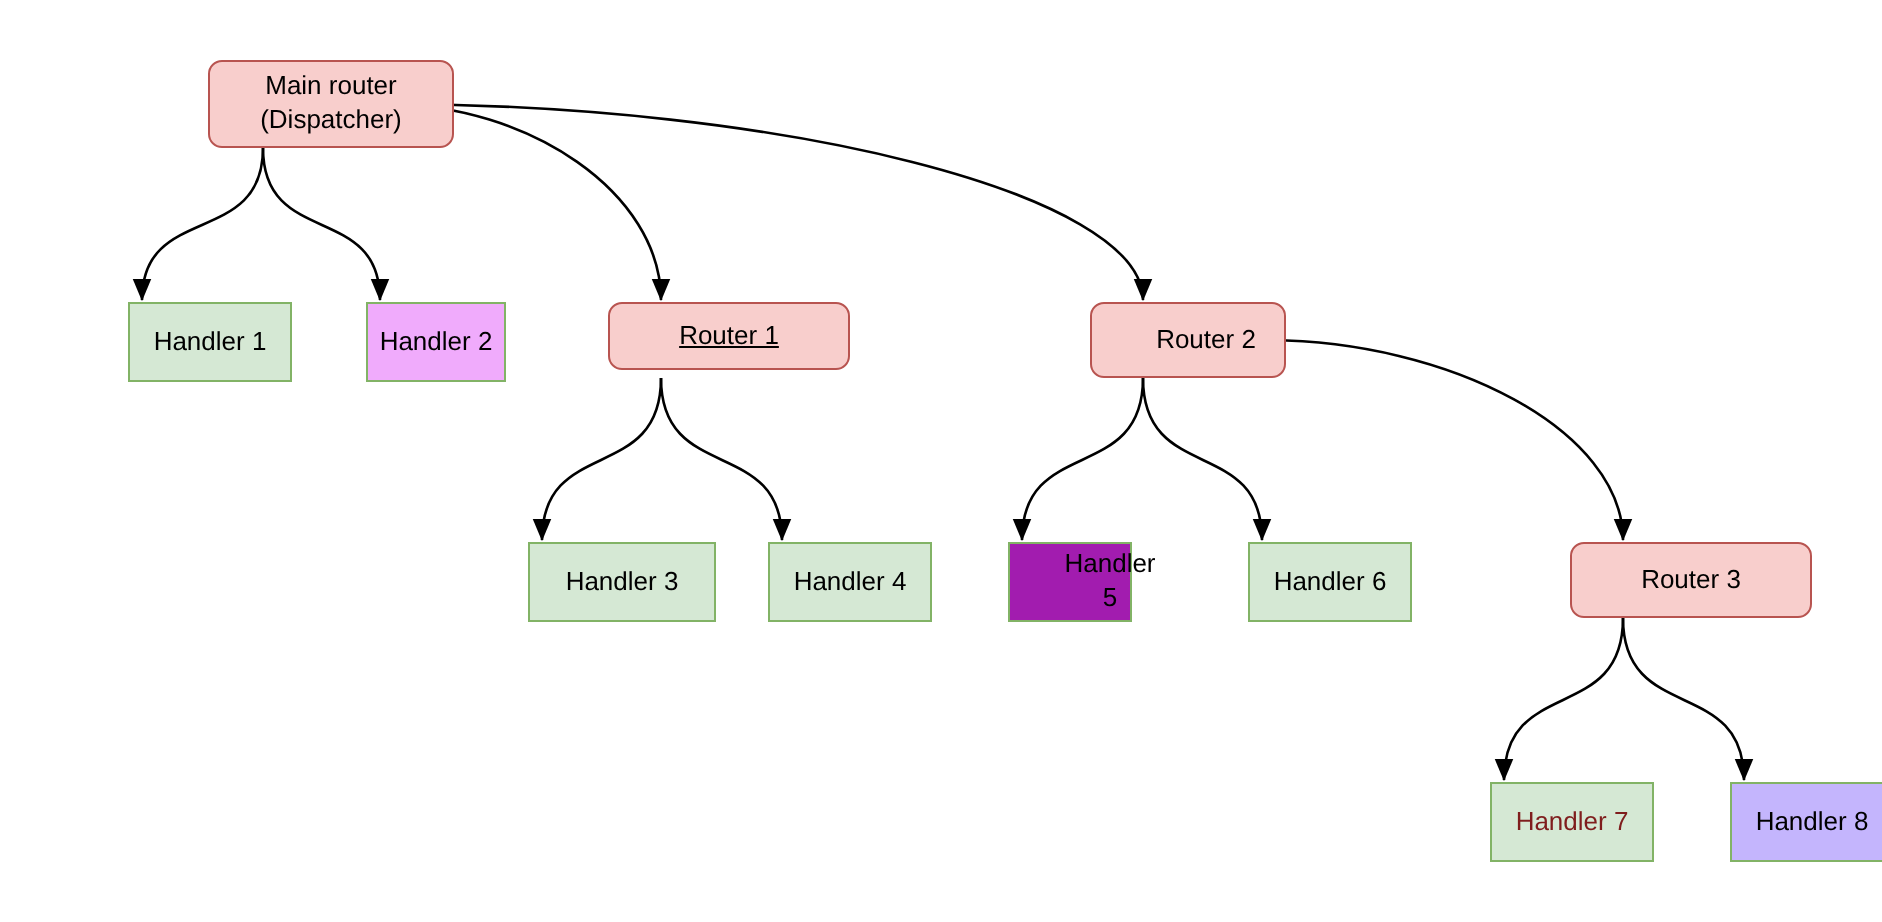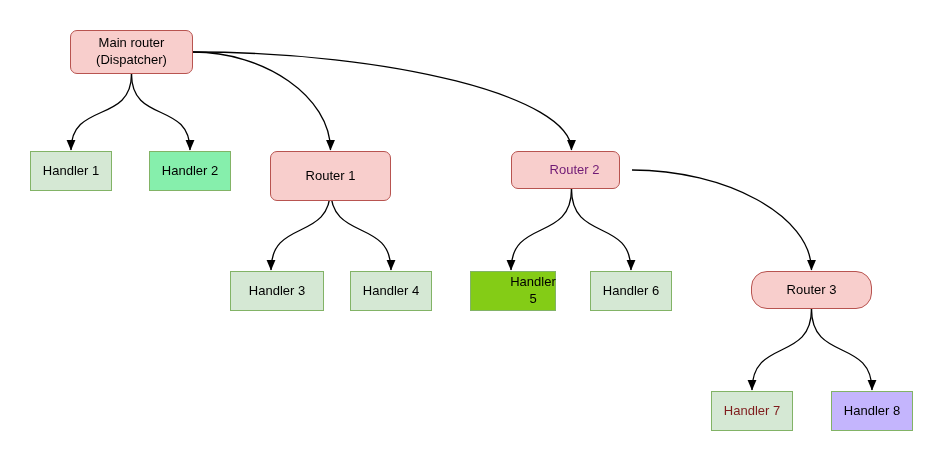--- a/index.html
+++ b/index.html
@@ -27,20 +27,21 @@
   .node {
     position: absolute;
     box-sizing: border-box;
     border: 1.3px solid;
     display: flex;
     align-items: center;
     justify-content: center;
     text-align: center;
     font-size: 13px;
     color: #000000;
+    margin-left: 34px;
   }
   .node.router {
     border-radius: 7px;
   }
   .node .label {
     white-space: pre-line;
     line-height: 1.3;
     pointer-events: none;
   }
 </style>
@@ -67,42 +68,42 @@
       <path d="M 811.5,309 C 811.5,362.3 872,337.7 872,390" class="edge" stroke="#000000" marker-end="url(#arrow)"></path>
     </svg>
   <div id="node-layer">
       <div class="node router" style="left: 70px; top: 30px; width: 123px; height: 44px; background: rgb(248, 206, 204); border-color: rgb(184, 84, 80); color: rgb(0, 0, 0);">
         <div class="label">Main router
 (Dispatcher)</div>
       </div>
       <div class="node handler" style="left: 30px; top: 151px; width: 82px; height: 40px; background: rgb(213, 232, 212); border-color: rgb(130, 179, 102); color: rgb(0, 0, 0);">
         <div class="label">Handler 1</div>
       </div>
-      <div class="node handler" style="left: 149px; top: 151px; width: 82px; height: 40px; background: #86efac; border-color: rgb(130, 179, 102); color: rgb(0, 0, 0);">
+      <div class="node handler" style="left: 149px; top: 151px; width: 70px; height: 40px; background: #f0abfc; border-color: rgb(130, 179, 102); color: rgb(0, 0, 0);">
         <div class="label">Handler 2</div>
       </div>
-      <div class="node router" style="left: 270px; top: 151px; width: 121px; height: 50px; background: rgb(248, 206, 204); border-color: rgb(184, 84, 80); color: rgb(0, 0, 0);">
+      <div class="node router" style="left: 270px; top: 151px; width: 121px; height: 34px; background: rgb(248, 206, 204); border-color: rgb(184, 84, 80); color: rgb(0, 0, 0); text-decoration: underline;">
         <div class="label">Router 1</div>
       </div>
-      <div class="node router" style="left: 511px; top: 151px; width: 109px; height: 38px; background: rgb(248, 206, 204); border-color: rgb(184, 84, 80); color: #701a75; padding-left: 18px;">
+      <div class="node router" style="left: 511px; top: 151px; width: 98px; height: 38px; background: rgb(248, 206, 204); border-color: rgb(184, 84, 80); color: #000000; padding-left: 18px;">
         <div class="label">Router 2</div>
       </div>
       <div class="node handler" style="left: 230px; top: 271px; width: 94px; height: 40px; background: rgb(213, 232, 212); border-color: rgb(130, 179, 102); color: rgb(0, 0, 0);">
         <div class="label">Handler 3</div>
       </div>
       <div class="node handler" style="left: 350px; top: 271px; width: 82px; height: 40px; background: rgb(213, 232, 212); border-color: rgb(130, 179, 102); color: rgb(0, 0, 0);">
         <div class="label">Handler 4</div>
       </div>
-      <div class="node handler" style="left: 470px; top: 271px; width: 86px; height: 40px; background: #84cc16; border-color: rgb(130, 179, 102); color: rgb(0, 0, 0); padding-left: 40px;">
+      <div class="node handler" style="left: 470px; top: 271px; width: 62px; height: 40px; background: #a21caf; border-color: rgb(130, 179, 102); color: rgb(0, 0, 0); padding-left: 40px;">
         <div class="label">Handler 5</div>
       </div>
       <div class="node handler" style="left: 590px; top: 271px; width: 82px; height: 40px; background: rgb(213, 232, 212); border-color: rgb(130, 179, 102); color: rgb(0, 0, 0);">
         <div class="label">Handler 6</div>
       </div>
-      <div class="node router" style="left: 751px; top: 271px; width: 121px; height: 38px; background: rgb(248, 206, 204); border-color: rgb(184, 84, 80); color: rgb(0, 0, 0); border-radius: 16px;">
+      <div class="node router" style="left: 751px; top: 271px; width: 121px; height: 38px; background: rgb(248, 206, 204); border-color: rgb(184, 84, 80); color: rgb(0, 0, 0);">
         <div class="label">Router 3</div>
       </div>
       <div class="node handler" style="left: 711px; top: 391px; width: 82px; height: 40px; background: rgb(213, 232, 212); border-color: rgb(130, 179, 102); color: #7f1d1d;">
         <div class="label">Handler 7</div>
       </div>
       <div class="node handler" style="left: 831px; top: 391px; width: 82px; height: 40px; background: #c4b5fd; border-color: rgb(130, 179, 102); color: rgb(0, 0, 0);">
         <div class="label">Handler 8</div>
       </div>
     </div>
 </div>

